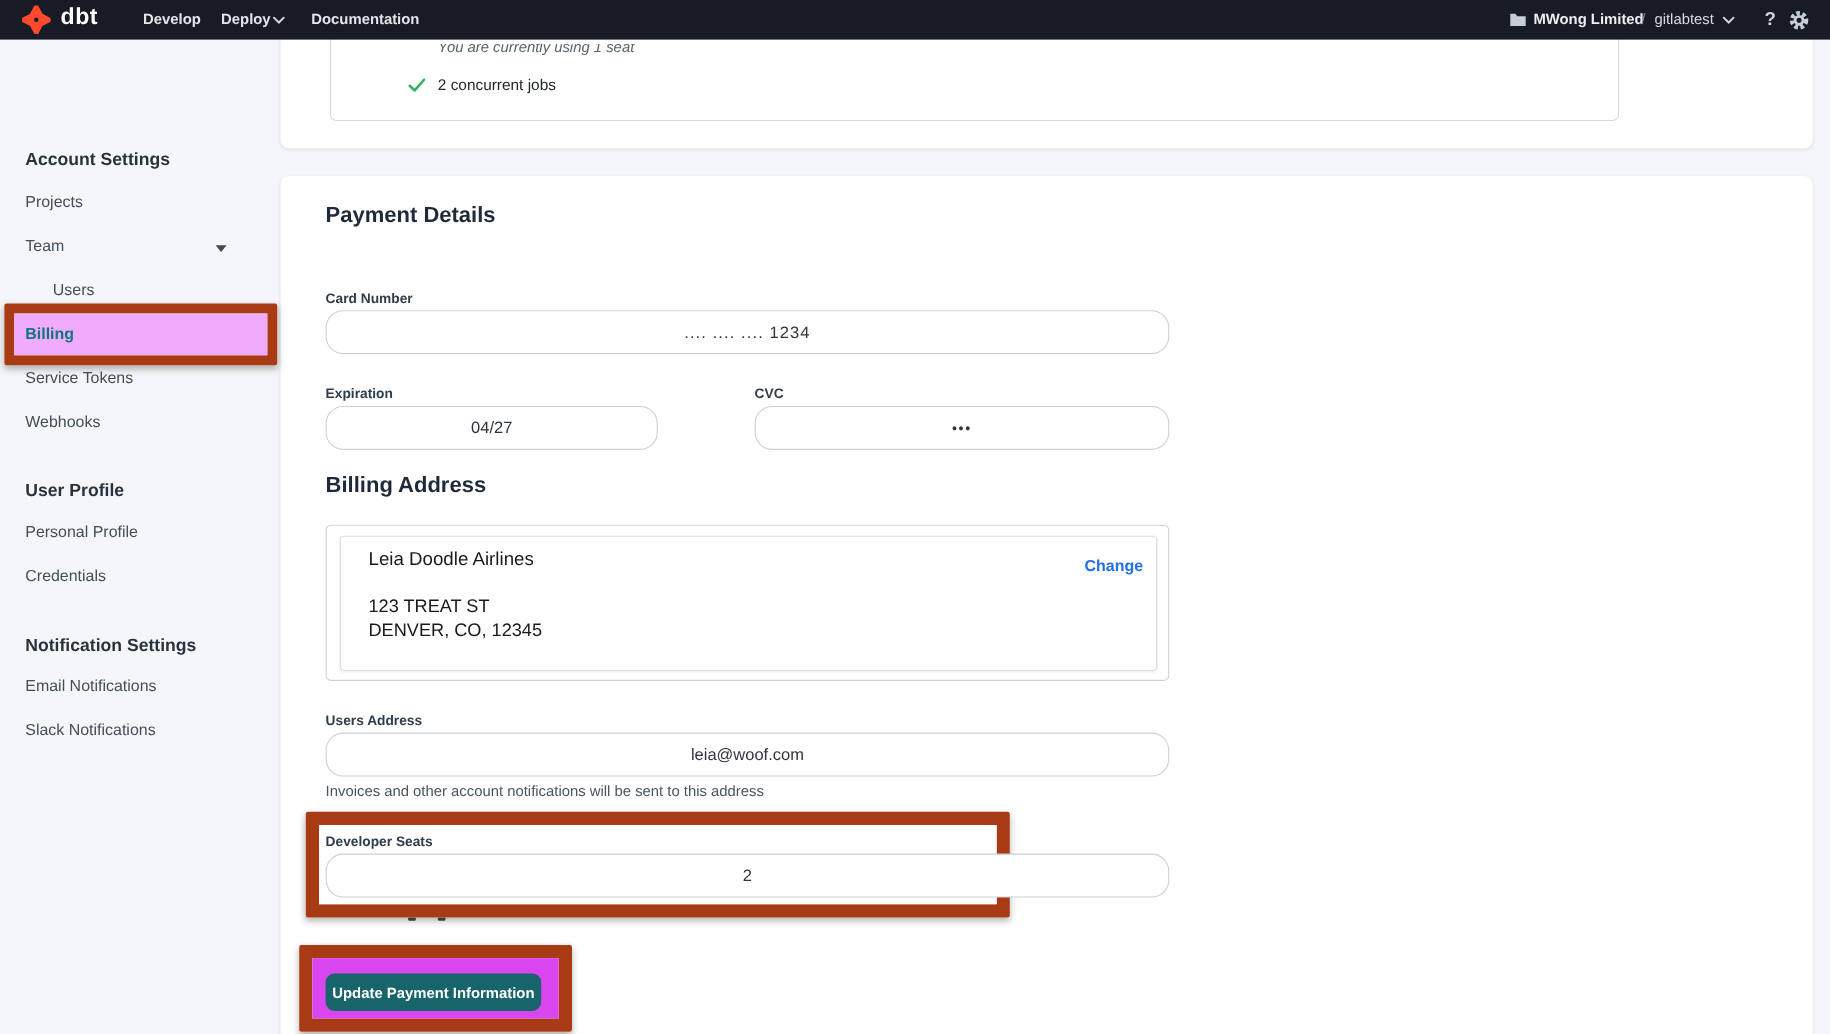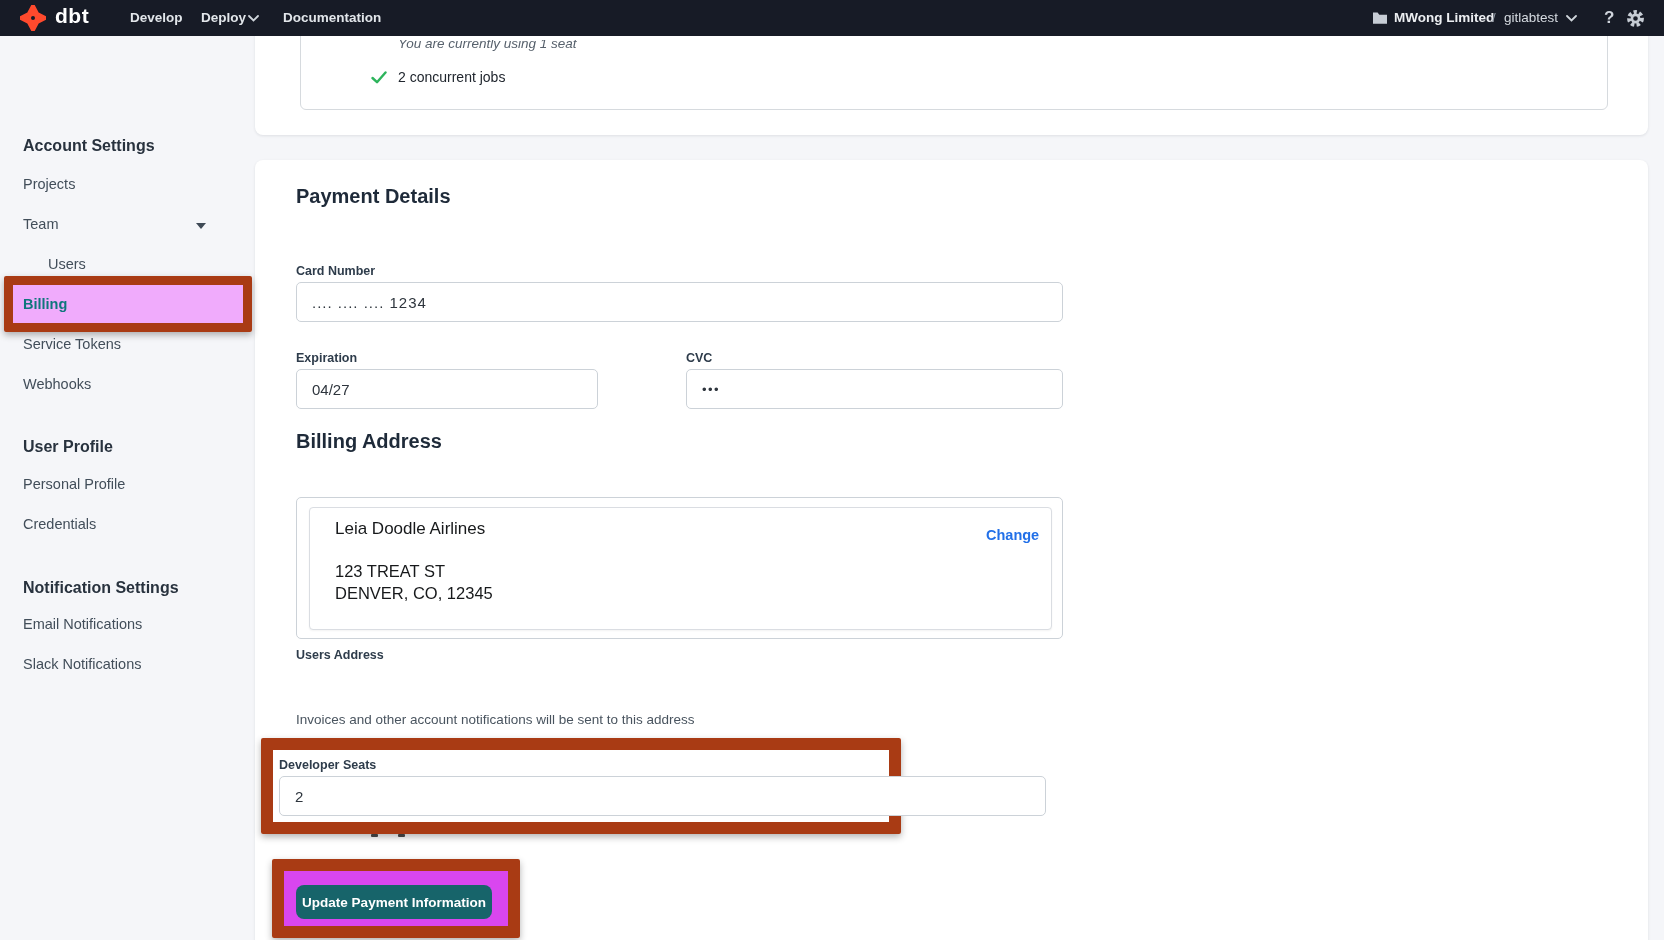--- a/index.html
+++ b/index.html
@@ -30,47 +30,47 @@
   
   .annot { position:absolute; border:12px solid #a93b14; border-radius:2px;
     box-shadow:0 3px 7px rgba(0,0,0,.30); z-index:30; }
   .annot-billing { left:4px; top:240px; width:248px; height:56px; border-width:9px; }
   .billing-row { width:100%; height:100%; background:#f0abfc; display:flex; align-items:center; padding-left:10px; }
   .billing-label { font-size:14.5px; font-weight:700; color:#0f767c; }
 
   
   .card { position:absolute; background:#ffffff; border-radius:8px; box-shadow:0 1px 3px rgba(22,28,36,.10); }
   .card-top { left:255px; top:18px; width:1393px; height:117px; }
-  .plan-box { position:absolute; left:45px; top:3px; width:1308px; height:89px;
+  .plan-box { position:absolute; left:45px; top:3px; width:1172px; height:89px;
     border:1px solid #d6dade; border-radius:6px; background:#fff; }
   .clip-strip { position:absolute; left:97px; top:18px; height:13px; width:400px; overflow:hidden; }
   .clip-strip span { position:relative; top:-6px; display:inline-block; white-space:nowrap;
     font-style:italic; font-size:13.5px; color:#57616c; }
   .feature-row-text { position:absolute; left:97px; top:47px; font-size:14px; color:#20262e; }
 
   .card-main { left:255px; top:160px; width:1393px; height:790px; }
   .h2 { position:absolute; left:41px; font-size:20px; font-weight:700; color:#1e2a39; }
   .desc { position:absolute; left:41px; font-size:14.5px; color:#3a4450; }
   .flabel { position:absolute; font-size:12.5px; font-weight:700; color:#2e3c4b; }
-  .tinput { position:absolute; height:40px; background:#fff; border:1px solid #ccd2d8; border-radius:5px;
+  .tinput { position:absolute; height:40px; background:#fff; border:1px solid #ccd2d8; border-radius:16px;
     padding:0 15px; font-family:"Liberation Sans","DejaVu Sans",sans-serif;
-    font-size:15px; color:#2e353d; outline:none; }
+    font-size:15px; color:#2e353d; outline:none;text-align:center; }
 
   
   .addr-outer { position:absolute; left:41px; top:317px; width:767px; height:142px;
-    border:1px solid #ccd2d8; border-radius:5px; background:#fff;margin-top:20px; }
+    border:1px solid #ccd2d8; border-radius:5px; background:#fff; }
   .addr-inner { position:absolute; left:12px; top:9px; width:743px; height:123px;
     border:1px solid #dadde2; border-radius:4px; background:#fff; box-shadow:0 1px 2px rgba(0,0,0,.05); }
   .addr-name { position:absolute; left:25px; top:11px; font-size:17px; color:#17191b; }
   .addr-line { position:absolute; left:25px; font-size:16.5px; color:#17191b; }
   .change-link { position:absolute; left:676px; top:19px; font-size:14.5px; font-weight:700; color:#2270e8; cursor:pointer; }
 
   .helper { position:absolute; left:41px; top:552px; font-size:13.5px; color:#49545f; }
 
-  .annot-seats { left:261px; top:738px; width:640px; height:96px; }
+  .annot-seats { left:278px; top:738px; width:640px; height:96px; }
   .annot-button { left:272px; top:859px; width:248px; height:79px; }
 
   .obscured-mark { position:absolute; width:7px; height:3px; background:#4c4c4c; border-radius:1px; z-index:25; }
 
   .update-btn { position:absolute; left:12px; top:14px; width:196px; height:34px;
     background:#17646a; color:#ffffff; border:none; border-radius:8px;
     font-family:"Liberation Sans","DejaVu Sans",sans-serif; font-size:13.5px; font-weight:700;
     display:flex; align-items:center; justify-content:center; cursor:pointer; white-space:nowrap; }
 </style>
 </head>
@@ -161,20 +161,21 @@
   <div class="addr-outer">
     <div class="addr-inner">
       <div class="addr-name">Leia Doodle Airlines</div>
       <div class="change-link">Change</div>
       <div class="addr-line" style="top:54px;">123 TREAT ST</div>
       <div class="addr-line" style="top:76px;">DENVER, CO, 12345</div>
     </div>
   </div>
 
   <div class="flabel" style="left:41px;top:488px;">Users Address</div>
+  <input class="tinput" style="left: 41px; top: 506px; width: 767px;" value="leia@woof.com">
   <div class="helper">Invoices and other account notifications will be sent to this address</div>
 
   <div class="obscured-mark" style="left:116px;top:674px;"></div>
   <div class="obscured-mark" style="left:143px;top:674px;"></div>
 </div>
 
 <div class="annot annot-seats">
   <div style="position:relative;width:100%;height:100%;background:#ffffff;">
     <div class="flabel" style="left:6px;top:8px;">Developer Seats</div>
     <input class="tinput" style="left: 6px; top: 26px; width: 767px;" value="2">

